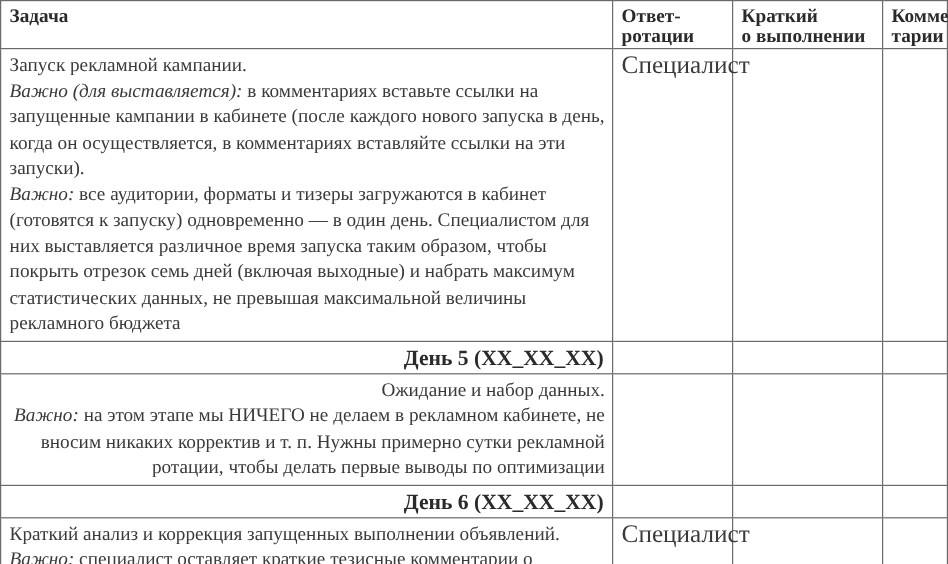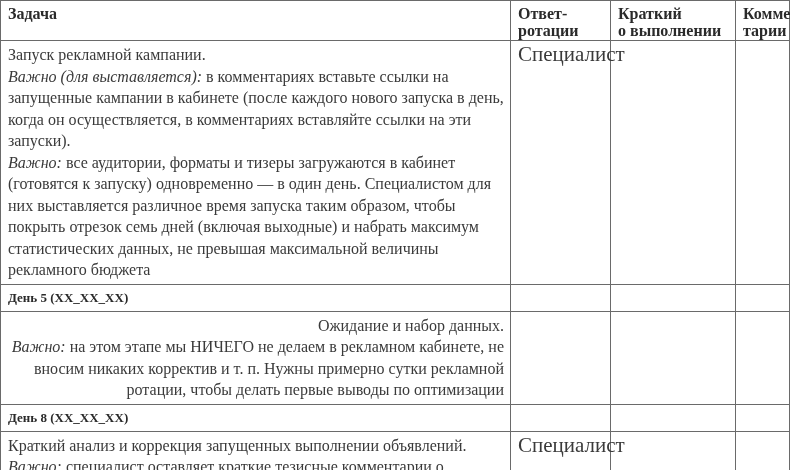--- a/index.html
+++ b/index.html
@@ -4,21 +4,21 @@
 <style>
   html, body { margin:0; padding:0; background:#ffffff; }
   body { width:790px; height:470px; overflow:hidden; font-family:"Liberation Serif","DejaVu Serif",serif; color:#3a3a3a; }
   table.plan { position:absolute; left:0; top:0; width:789px; border-collapse:collapse; table-layout:fixed; }
   table.plan td, table.plan th { border:1.5px solid #6a6a6a; vertical-align:top; padding:0; }
   col.c1 { width:510px; } col.c2 { width:100px; } col.c3 { width:125px; } col.c4 { width:54px; }
   th { text-align:left; font-weight:bold; font-size:16px; line-height:17px; color:#2a2a2a; padding:4px 7px 0 7px !important; height:36px; box-sizing:border-box; }
   td.task { font-size:16px; line-height:21.5px; padding:3px 6px 3px 7px !important;margin-top:21px; }
   td.resp { font-size:21px; line-height:21.5px; padding:3px 6px 0 7px !important; }
   tr.day td { height:26px; box-sizing:border-box; }
-  tr.day td.daylabel { font-weight:bold; font-size:13px; line-height:20px; padding:3px 7px !important; color:#2a2a2a; }
+  tr.day td.daylabel { font-weight:bold; font-size:18px; line-height:20px; padding:3px 7px !important; color:#2a2a2a;text-align:right; }
   .imp { font-style:italic; }
   tr.r1 td { height:217px; box-sizing:border-box; }
   tr.r2 td { height:84px; box-sizing:border-box;text-align:right; }
   tr.r3 td { height:73px; box-sizing:border-box; }
   tr.hdr th { height:40px; }
 </style>
 </head>
 <body>
 
 <table class="plan">
@@ -58,21 +58,21 @@
     <td class="task">
       <span>Ожидание и набор данных.</span><br>
       <span class="imp">Важно:</span><span> на этом этапе мы НИЧЕГО не делаем в рекламном кабинете, не вносим никаких корректив и т. п. Нужны примерно сутки рекламной ротации, чтобы делать первые выводы по оптимизации</span>
     </td>
     <td class="resp"></td>
     <td></td>
     <td></td>
   </tr>
 
   <tr class="day">
-    <td class="daylabel">День 8 (XX_XX_XX)</td>
+    <td class="daylabel">День 6 (XX_XX_XX)</td>
     <td></td>
     <td></td>
     <td></td>
   </tr>
 
   <tr class="r3">
     <td class="task">
       <span>Краткий анализ и коррекция запущенных выполнении объявлений.</span><br>
       <span class="imp">Важно:</span><span> специалист оставляет краткие тезисные комментарии о происходящем в графе «Комментарии» этого документа</span>
     </td>

